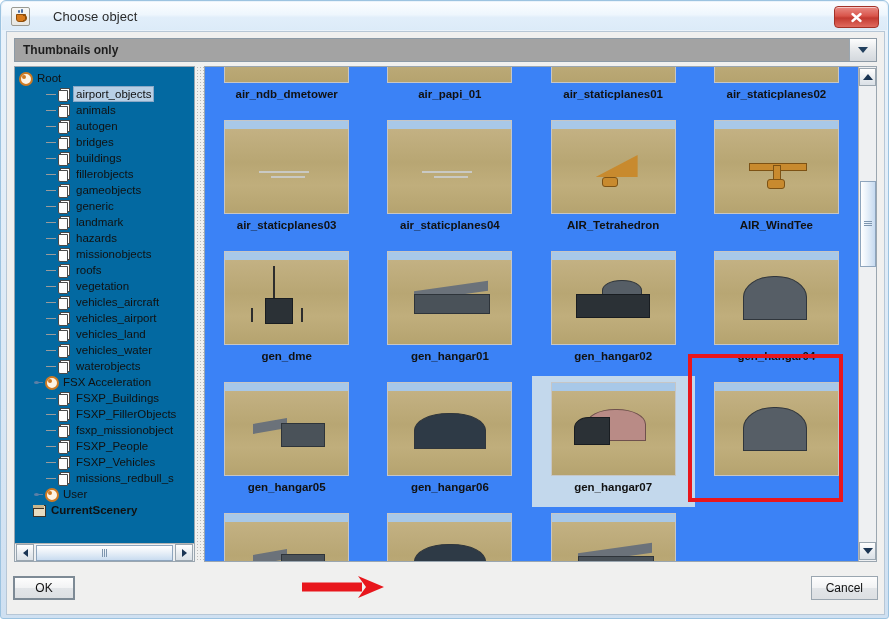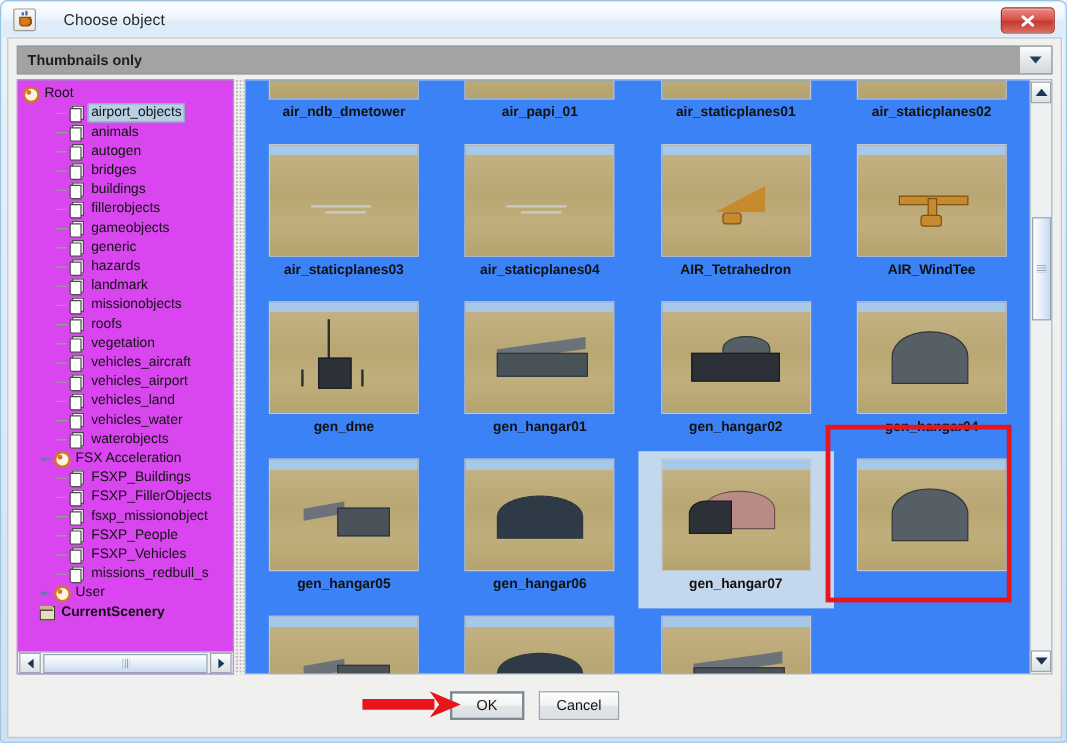--- a/index.html
+++ b/index.html
@@ -76,21 +76,21 @@
     display:flex;align-items:center;justify-content:center;
   }
   .tri-down{width:0;height:0;border-left:5px solid transparent;border-right:5px solid transparent;border-top:6px solid #22405e;}
 
   
   #split{
     flex:1 1 auto;display:flex;margin:0 7px 0 7px;min-height:0;
   }
   #treepane{
     width:181px;flex:0 0 auto;display:flex;flex-direction:column;
-    background:#d946ef;border:1px solid #9aa6b0;box-sizing:border-box;
+    background:#0369a1;border:1px solid #9aa6b0;box-sizing:border-box;
   }
   #treescroll{
     flex:1 1 auto;overflow:hidden;position:relative;padding:3px 0 0 3px;
   }
   .tnode{
     height:16px;display:flex;align-items:center;white-space:nowrap;
     font-size:11.5px;color:#111;position:relative;
   }
   .tnode .lbl{padding-left:3px;padding-right:3px;line-height:14px;}
   .tnode.sel .lbl{background:#b8cfe5;border:1px solid #8aa8c6;padding:0 2px;}
@@ -198,21 +198,21 @@
   #vthumb{
     position:absolute;left:1px;top:94px;width:14px;height:84px;
     background:linear-gradient(to right,#ffffff,#eaf2fa 40%,#c6daf0);
     border:1px solid #8ea5bd;display:flex;align-items:center;justify-content:center;cursor:pointer;
   }
   .grip-h{width:8px;height:6px;background:
      linear-gradient(to bottom,#7d95ae 1px,transparent 1px) 0 0/8px 2px repeat-y;}
 
   
   #btnbar{
-    height:52px;flex:0 0 auto;display:flex;align-items:center;justify-content:center;
+    height:52px;flex:0 0 auto;display:flex;align-items:center;justify-content:space-between;
     position:relative;
   }
   .btn{
     min-width:62px;height:24px;margin:0 6px;padding:0 14px;
     font-size:12px;color:#111;
     background:linear-gradient(to bottom,#fdfdfd 0%,#f2f3f4 48%,#e2e5e8 52%,#dcdfe2 100%);
     border:1px solid #9aa6b0;box-sizing:border-box;cursor:pointer;
     display:flex;align-items:center;justify-content:center;
     font-family:"Liberation Sans", sans-serif;
   }
@@ -315,27 +315,27 @@
             <div class="tnode">
               <span class="ind" style="width: 28px;"></span>
               <span class="dash"></span>
               <span class="ico page"></span>
               <span class="lbl">generic</span>
             </div>
             <div class="tnode">
               <span class="ind" style="width: 28px;"></span>
               <span class="dash"></span>
               <span class="ico page"></span>
+              <span class="lbl">landmark</span>
+            </div>
+            <div class="tnode">
+              <span class="ind" style="width: 28px;"></span>
+              <span class="dash"></span>
+              <span class="ico page"></span>
               <span class="lbl">hazards</span>
-            </div>
-            <div class="tnode">
-              <span class="ind" style="width: 28px;"></span>
-              <span class="dash"></span>
-              <span class="ico page"></span>
-              <span class="lbl">landmark</span>
             </div>
             <div class="tnode">
               <span class="ind" style="width: 28px;"></span>
               <span class="dash"></span>
               <span class="ico page"></span>
               <span class="lbl">missionobjects</span>
             </div>
             <div class="tnode">
               <span class="ind" style="width: 28px;"></span>
               <span class="dash"></span>

